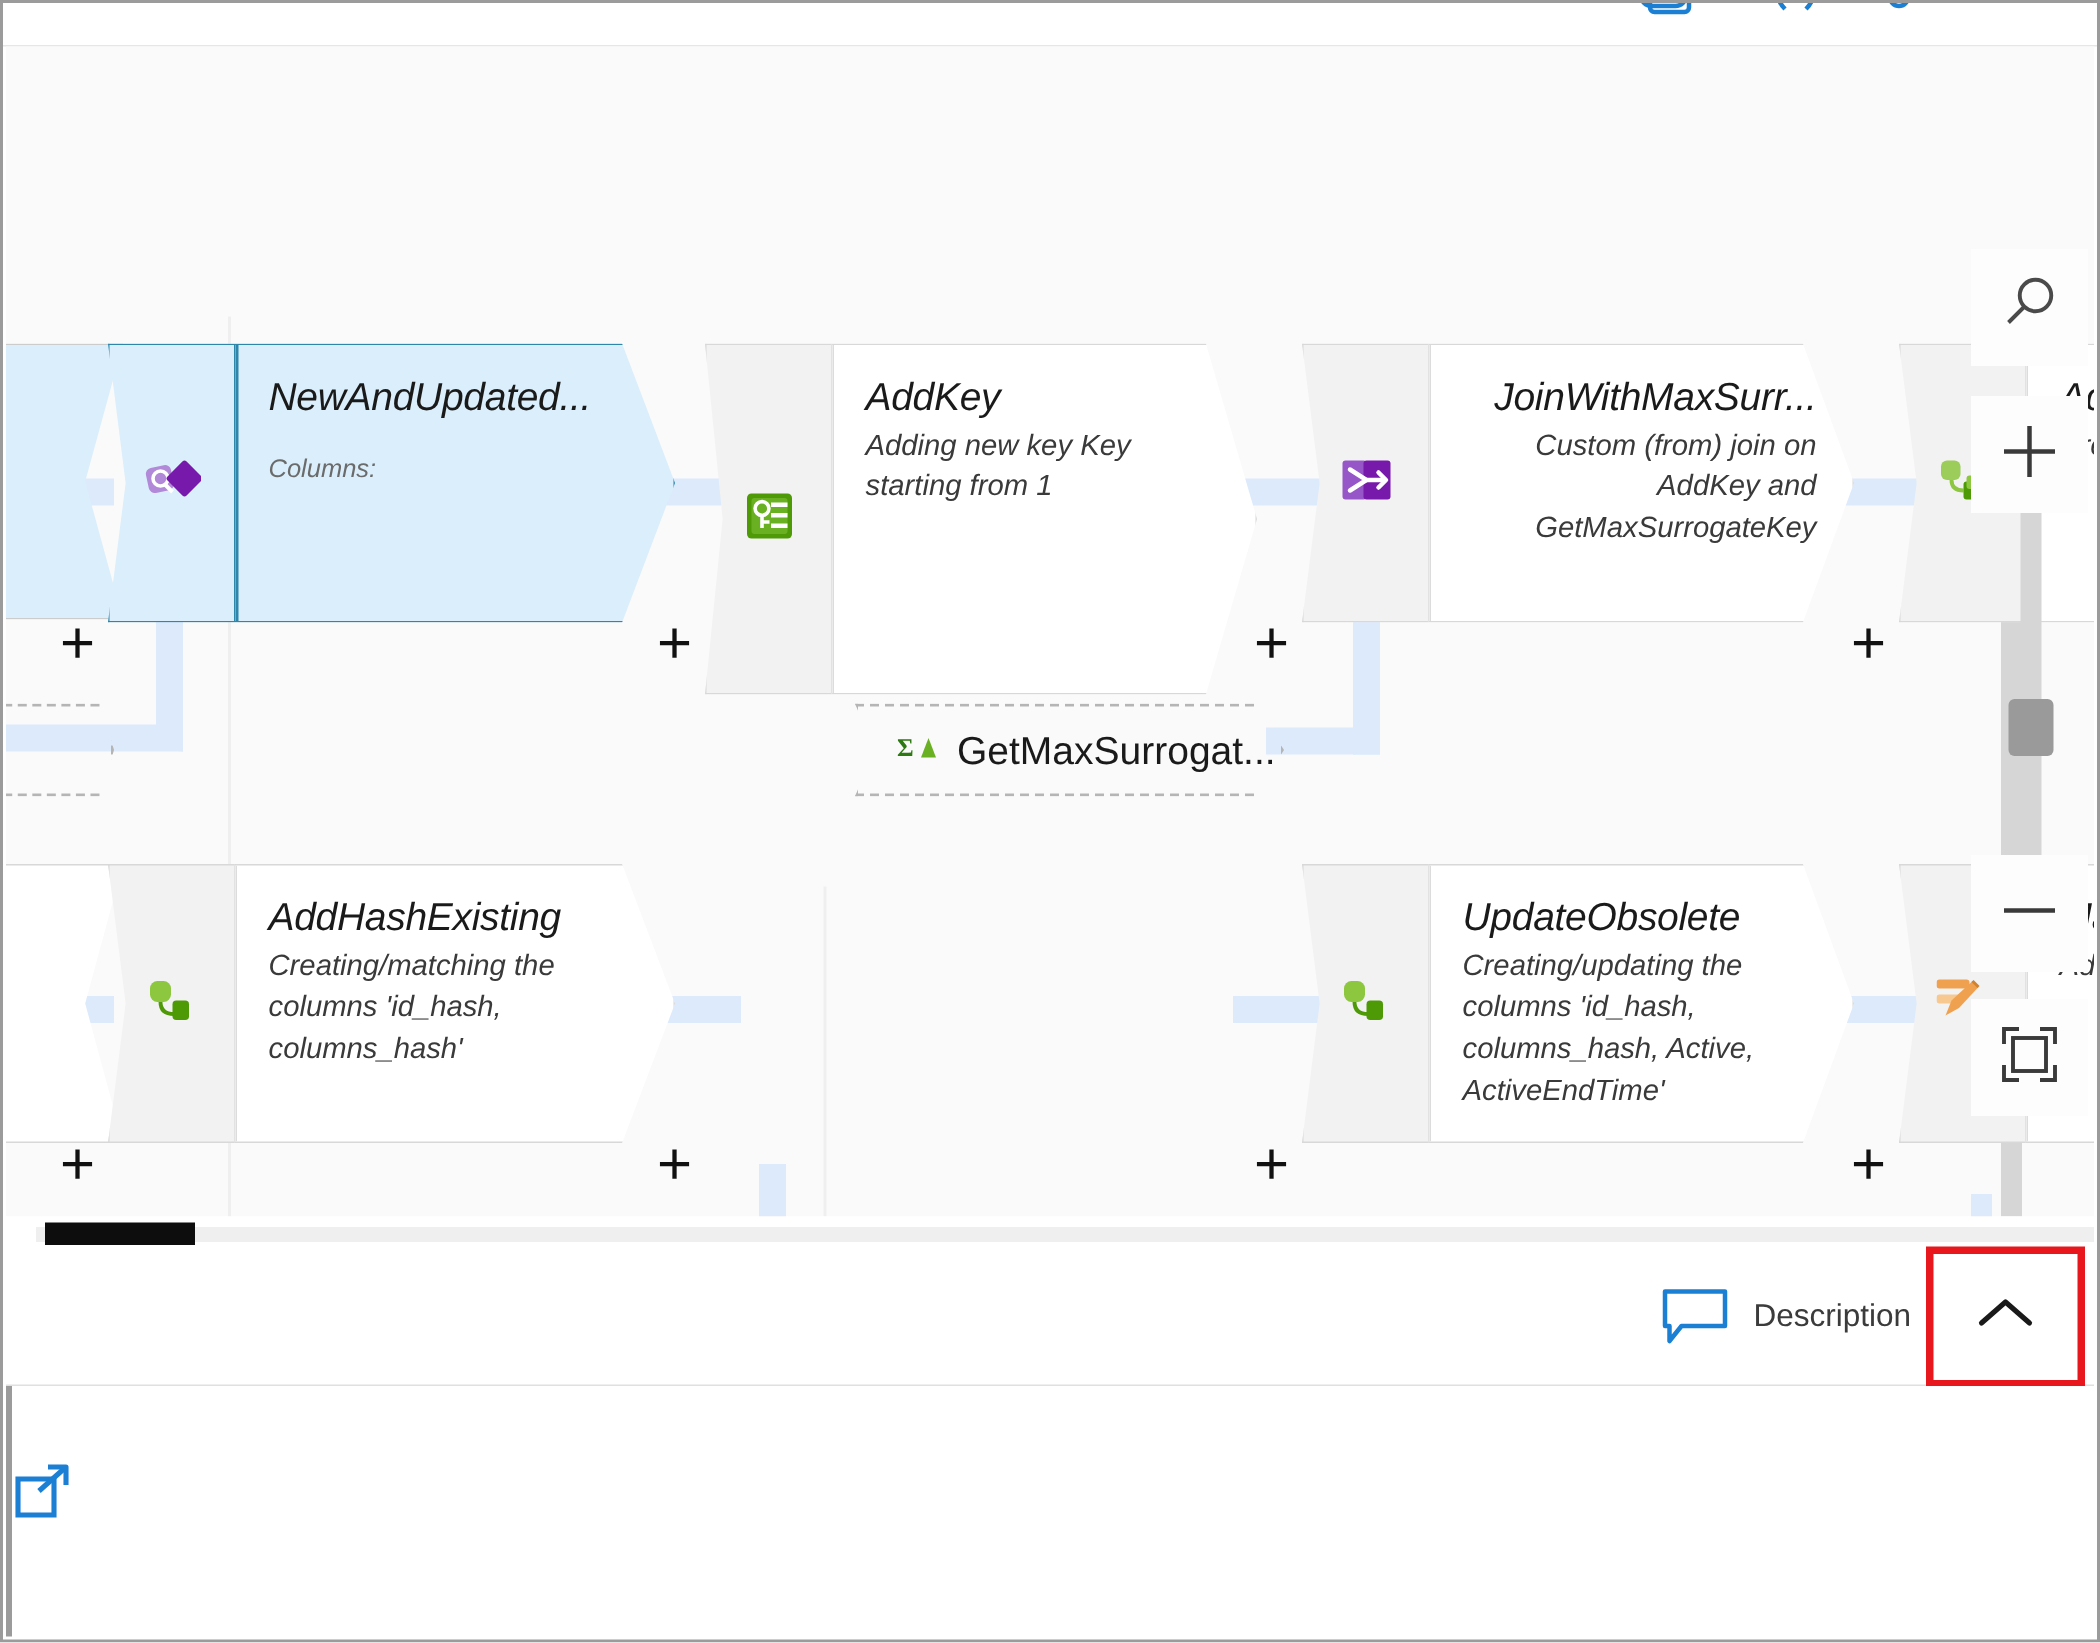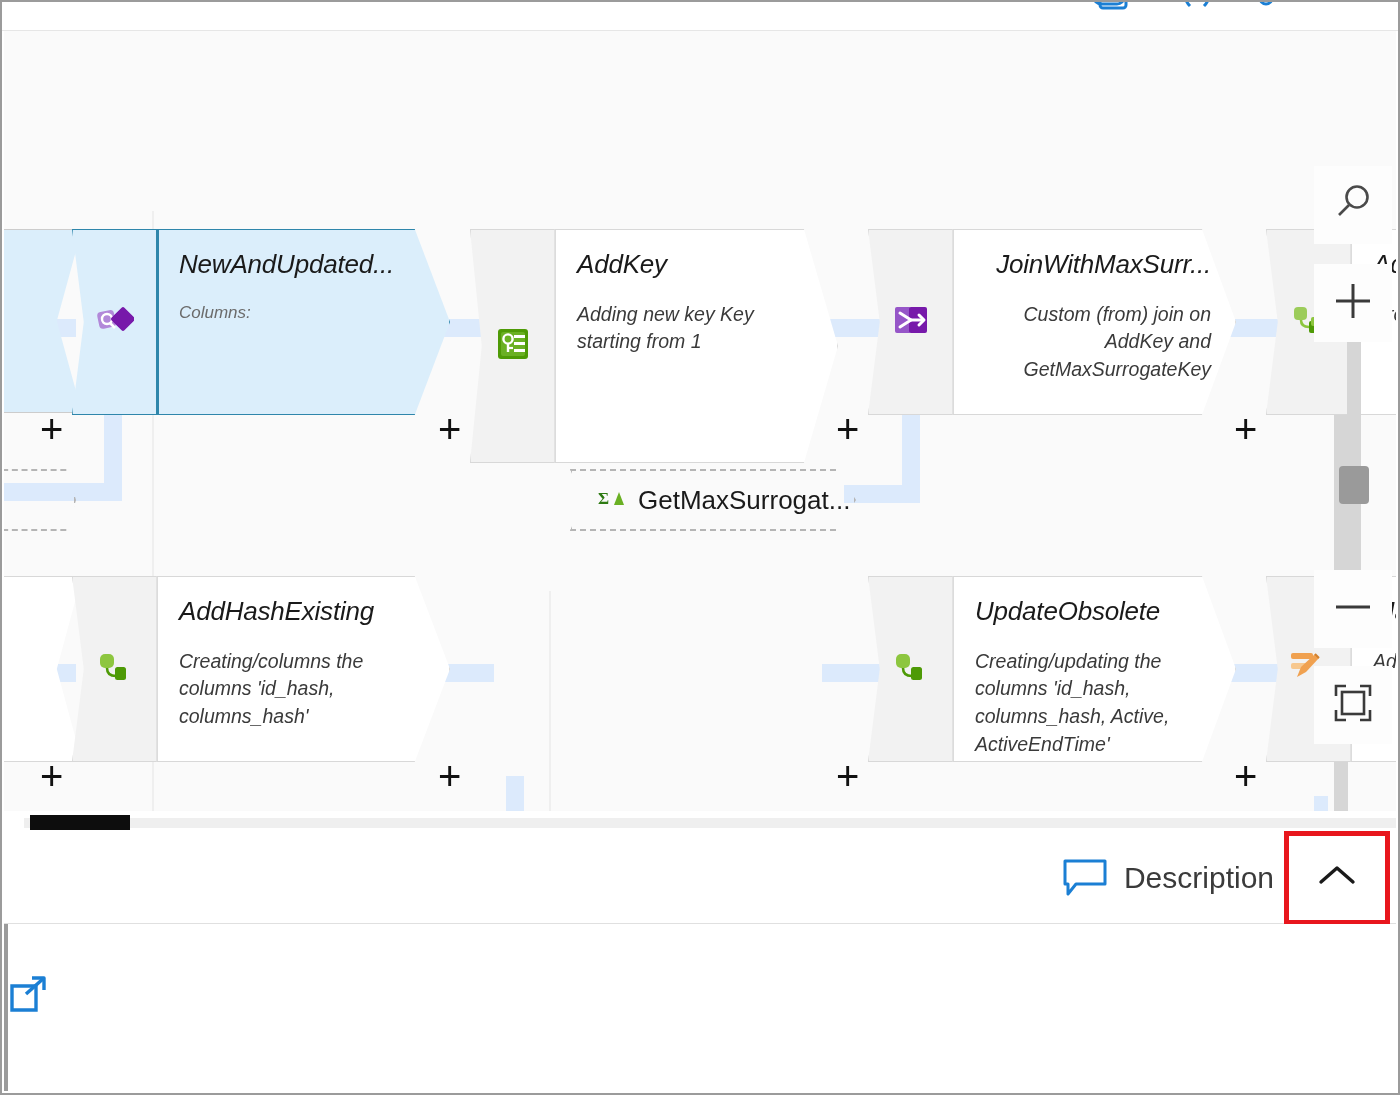--- a/index.html
+++ b/index.html
@@ -72,21 +72,21 @@
     clip-path:polygon(0 0, 88% 0, 100% 50%, 88% 100%, 0 100%);
     padding:20px 24px 10px 22px;
     overflow:hidden;
   }
   .node .title{
     font-size:26px;color:#1a1a1a;font-weight:400;
     line-height:1.1;letter-spacing:-0.2px;
     white-space:nowrap;
   }
   .node .desc{
-    margin-top:22px;
+    margin-top:5px;
     font-size:19.5px;color:#3a3a3a;line-height:1.42;
     max-width:260px;
   }
   .node .sub-label{
     margin-top:24px;font-size:17px;color:#6b6b6b;line-height:1.2;
   }
   .node .sub-value{
     font-size:22px;color:#111;font-weight:700;line-height:1.25;
   }
   
@@ -158,21 +158,21 @@
   }
 
   
   #desc-bar{
     position:absolute;left:2px;right:2px;top:831px;height:90px;
     background:#ffffff;
     border-bottom:1px solid #e0e0e0;
     display:flex;align-items:center;justify-content:flex-end;
   }
   #desc-bar .label{
-    font-size:30px;color:#3b3b3b;margin-right:10px;
+    font-size:21px;color:#3b3b3b;margin-right:10px;
   }
   #desc-bar .bubble{
     margin-right:16px;display:flex;align-items:center;color:#1b7fd4;
   }
   #collapse-btn{
     width:106px;height:94px;
     display:flex;align-items:center;justify-content:center;
     box-sizing:border-box;
     border:5px solid #e8161d;
     background:#ffffff;
@@ -353,21 +353,21 @@
           <svg width="34" height="34" viewBox="0 0 34 34">
             <rect x="2" y="4" width="14" height="14" rx="5" fill="#8dc63f"></rect>
             <path d="M9 18 q0 8 9 8" fill="none" stroke="#4e9a06" stroke-width="2.6"></path>
             <rect x="17" y="17" width="11" height="13" rx="2.5" fill="#4e9a06"></rect>
           </svg>
         </span>
       </div>
       <div class="body">
         <div class="sep"></div>
         <div class="title">AddHashExisting</div>
-        <div class="desc">Creating/columns the columns 'id_hash, columns_hash'</div>
+        <div class="desc">Creating/matching the columns 'id_hash, columns_hash'</div>
       </div>
     </div>
     <div class="plus" style="left:434px;top:725px;">+</div>
 
     <div class="plus" style="left:832px;top:725px;">+</div>
 
     <div class="node" style="left:864px;top:545px;width:368px;height:186px;">
       <div class="chev">
         <span>
           <svg width="34" height="34" viewBox="0 0 34 34">

